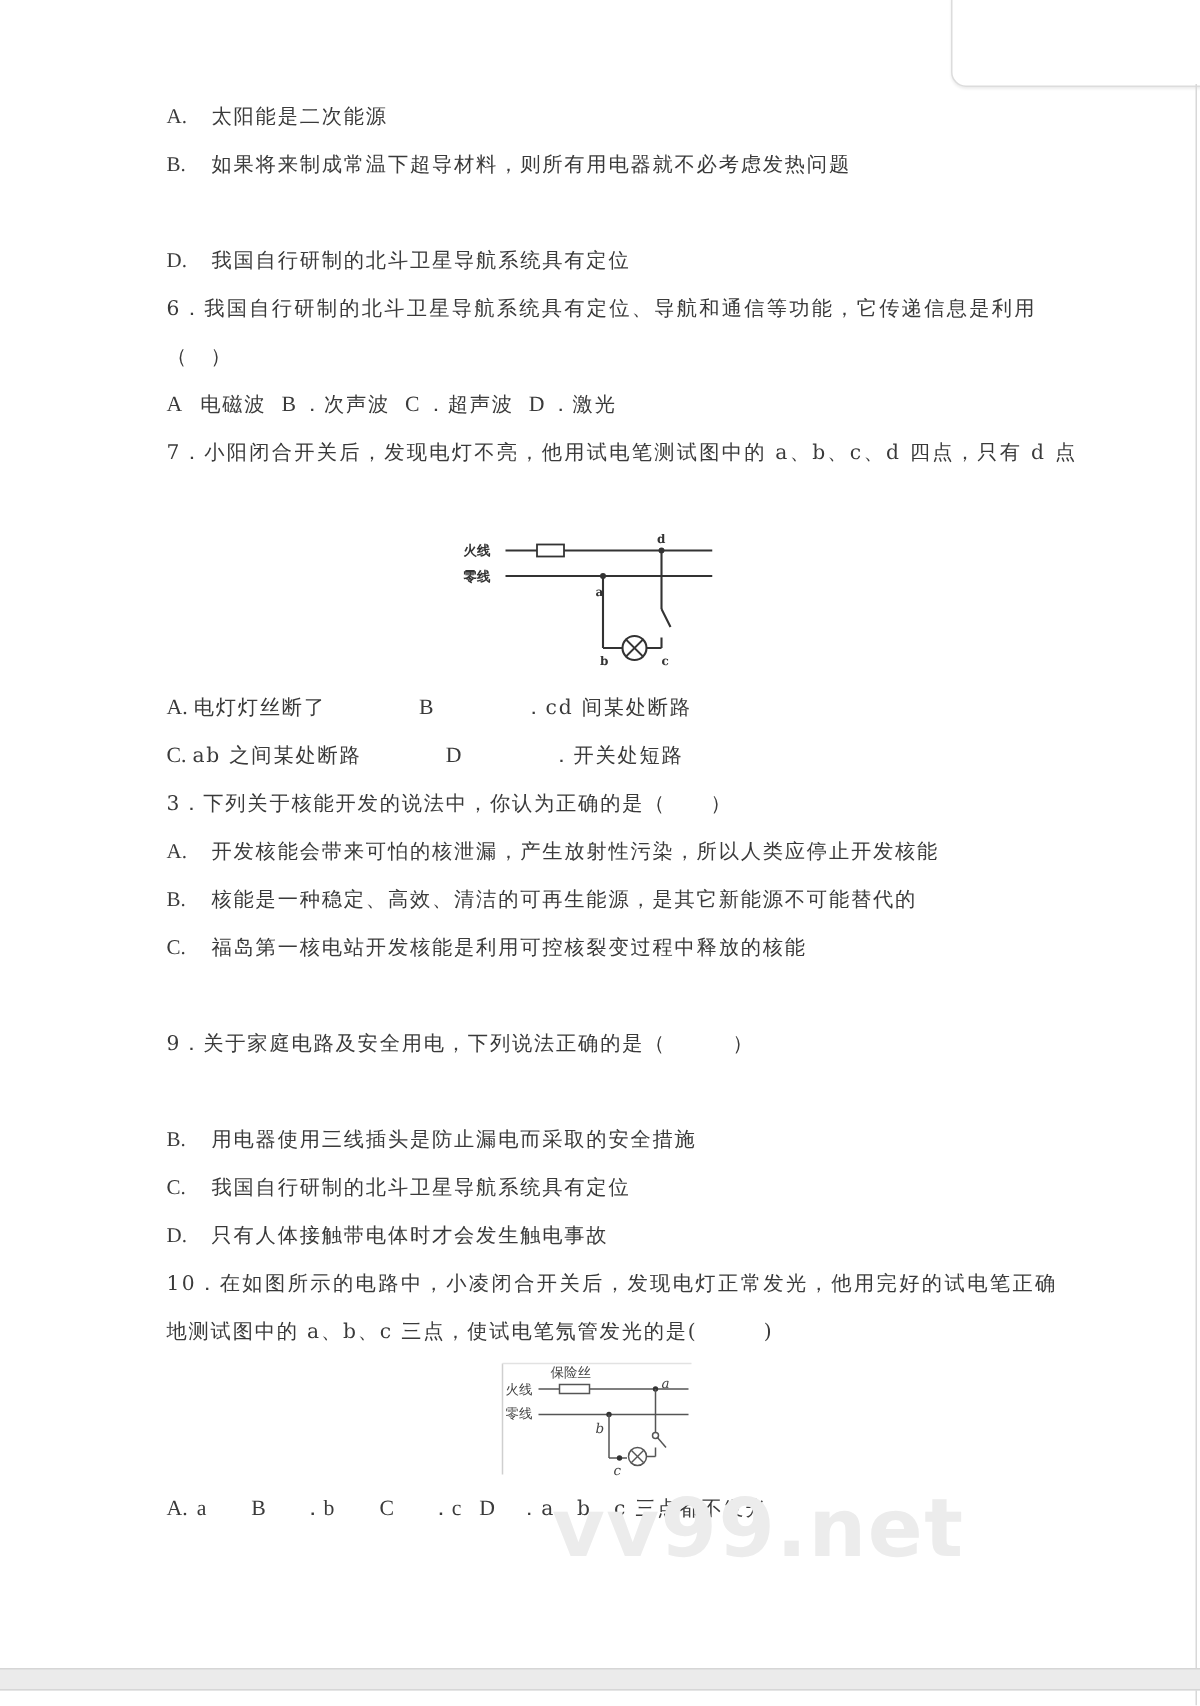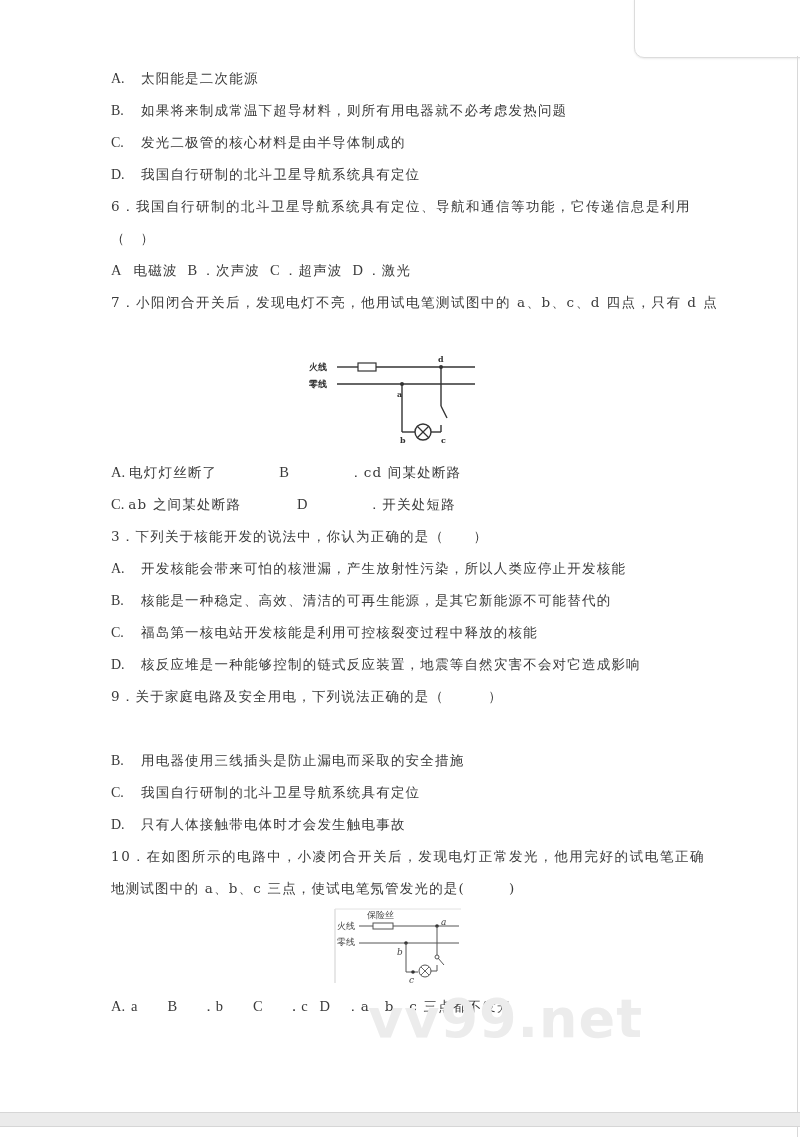--- a/index.html
+++ b/index.html
@@ -42,23 +42,20 @@
 
 <div class="page">
 
   <div class="corner-card"></div>
 
   <div class="line" style="top:69px">
     <span class="opt-letter">A.</span><span>太阳能是二次能源</span>
   </div>
   <div class="line" style="top:101px">
     <span class="opt-letter">B.</span><span>如果将来制成常温下超导材料，则所有用电器就不必考虑发热问题</span>
-  </div>
-  <div class="line" style="top:133px">
-    <span class="opt-letter">C.</span><span>发光二极管的核心材料是由半导体制成的</span>
   </div>
   <div class="line" style="top:165px">
     <span class="opt-letter">D.</span><span>我国自行研制的北斗卫星导航系统具有定位</span>
   </div>
 
   <div class="line" style="top:197px; letter-spacing:1.5px">6．我国自行研制的北斗卫星导航系统具有定位、导航和通信等功能，它传递信息是利用</div>
   <div class="line" style="top:229px">（　）</div>
   <div class="line" style="top:261px">
     <span class="latin">A</span><span class="gap" style="width:12px"></span><span>电磁波</span><span class="gap" style="width:10px"></span><span class="latin">B</span><span class="gap" style="width:4px"></span><span>．次声波</span><span class="gap" style="width:10px"></span><span class="latin">C</span><span class="gap" style="width:4px"></span><span>．超声波</span><span class="gap" style="width:10px"></span><span class="latin">D</span><span class="gap" style="width:4px"></span><span>．激光</span>
   </div>
@@ -98,23 +95,20 @@
 
   <div class="line" style="top:527px">3．下列关于核能开发的说法中，你认为正确的是（　　）</div>
   <div class="line" style="top:559px">
     <span class="opt-letter">A.</span><span>开发核能会带来可怕的核泄漏，产生放射性污染，所以人类应停止开发核能</span>
   </div>
   <div class="line" style="top:591px">
     <span class="opt-letter">B.</span><span>核能是一种稳定、高效、清洁的可再生能源，是其它新能源不可能替代的</span>
   </div>
   <div class="line" style="top:623px">
     <span class="opt-letter">C.</span><span>福岛第一核电站开发核能是利用可控核裂变过程中释放的核能</span>
-  </div>
-  <div class="line" style="top:655px">
-    <span class="opt-letter">D.</span><span>核反应堆是一种能够控制的链式反应装置，地震等自然灾害不会对它造成影响</span>
   </div>
 
   <div class="line" style="top:687px">9．关于家庭电路及安全用电，下列说法正确的是（　　　）</div>
   <div class="line" style="top:751px">
     <span class="opt-letter">B.</span><span>用电器使用三线插头是防止漏电而采取的安全措施</span>
   </div>
   <div class="line" style="top:783px">
     <span class="opt-letter">C.</span><span>我国自行研制的北斗卫星导航系统具有定位</span>
   </div>
   <div class="line" style="top:815px">

